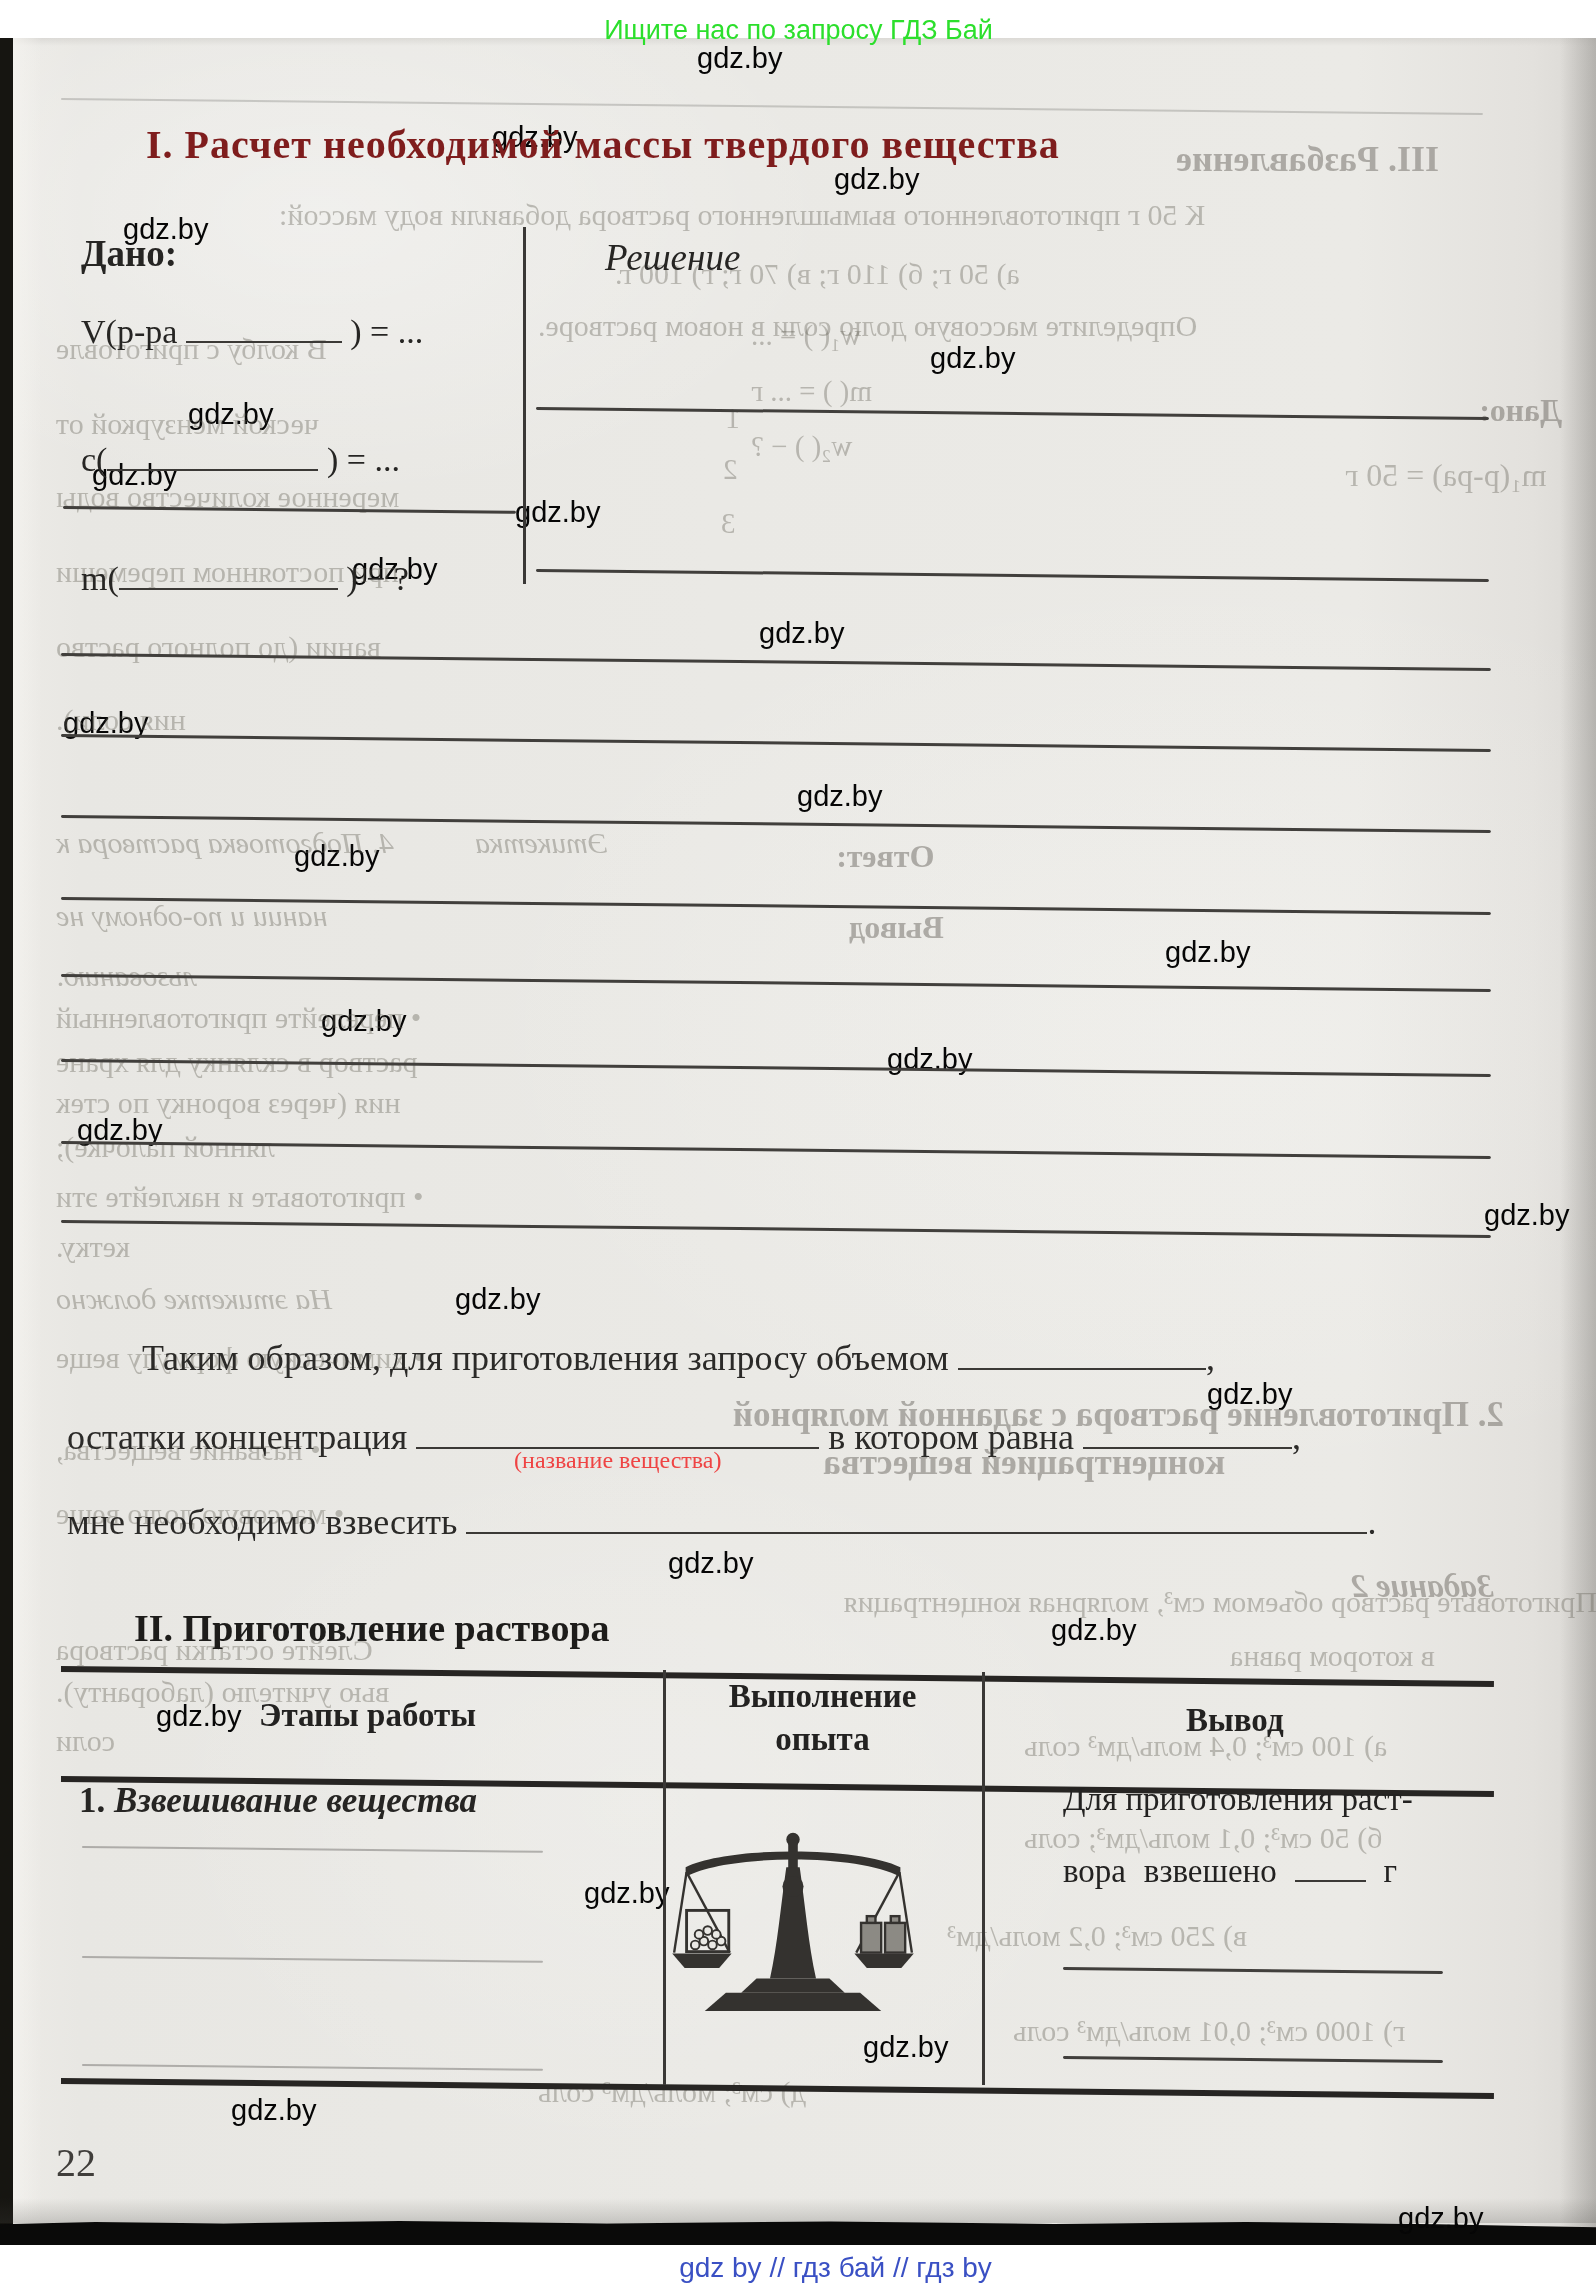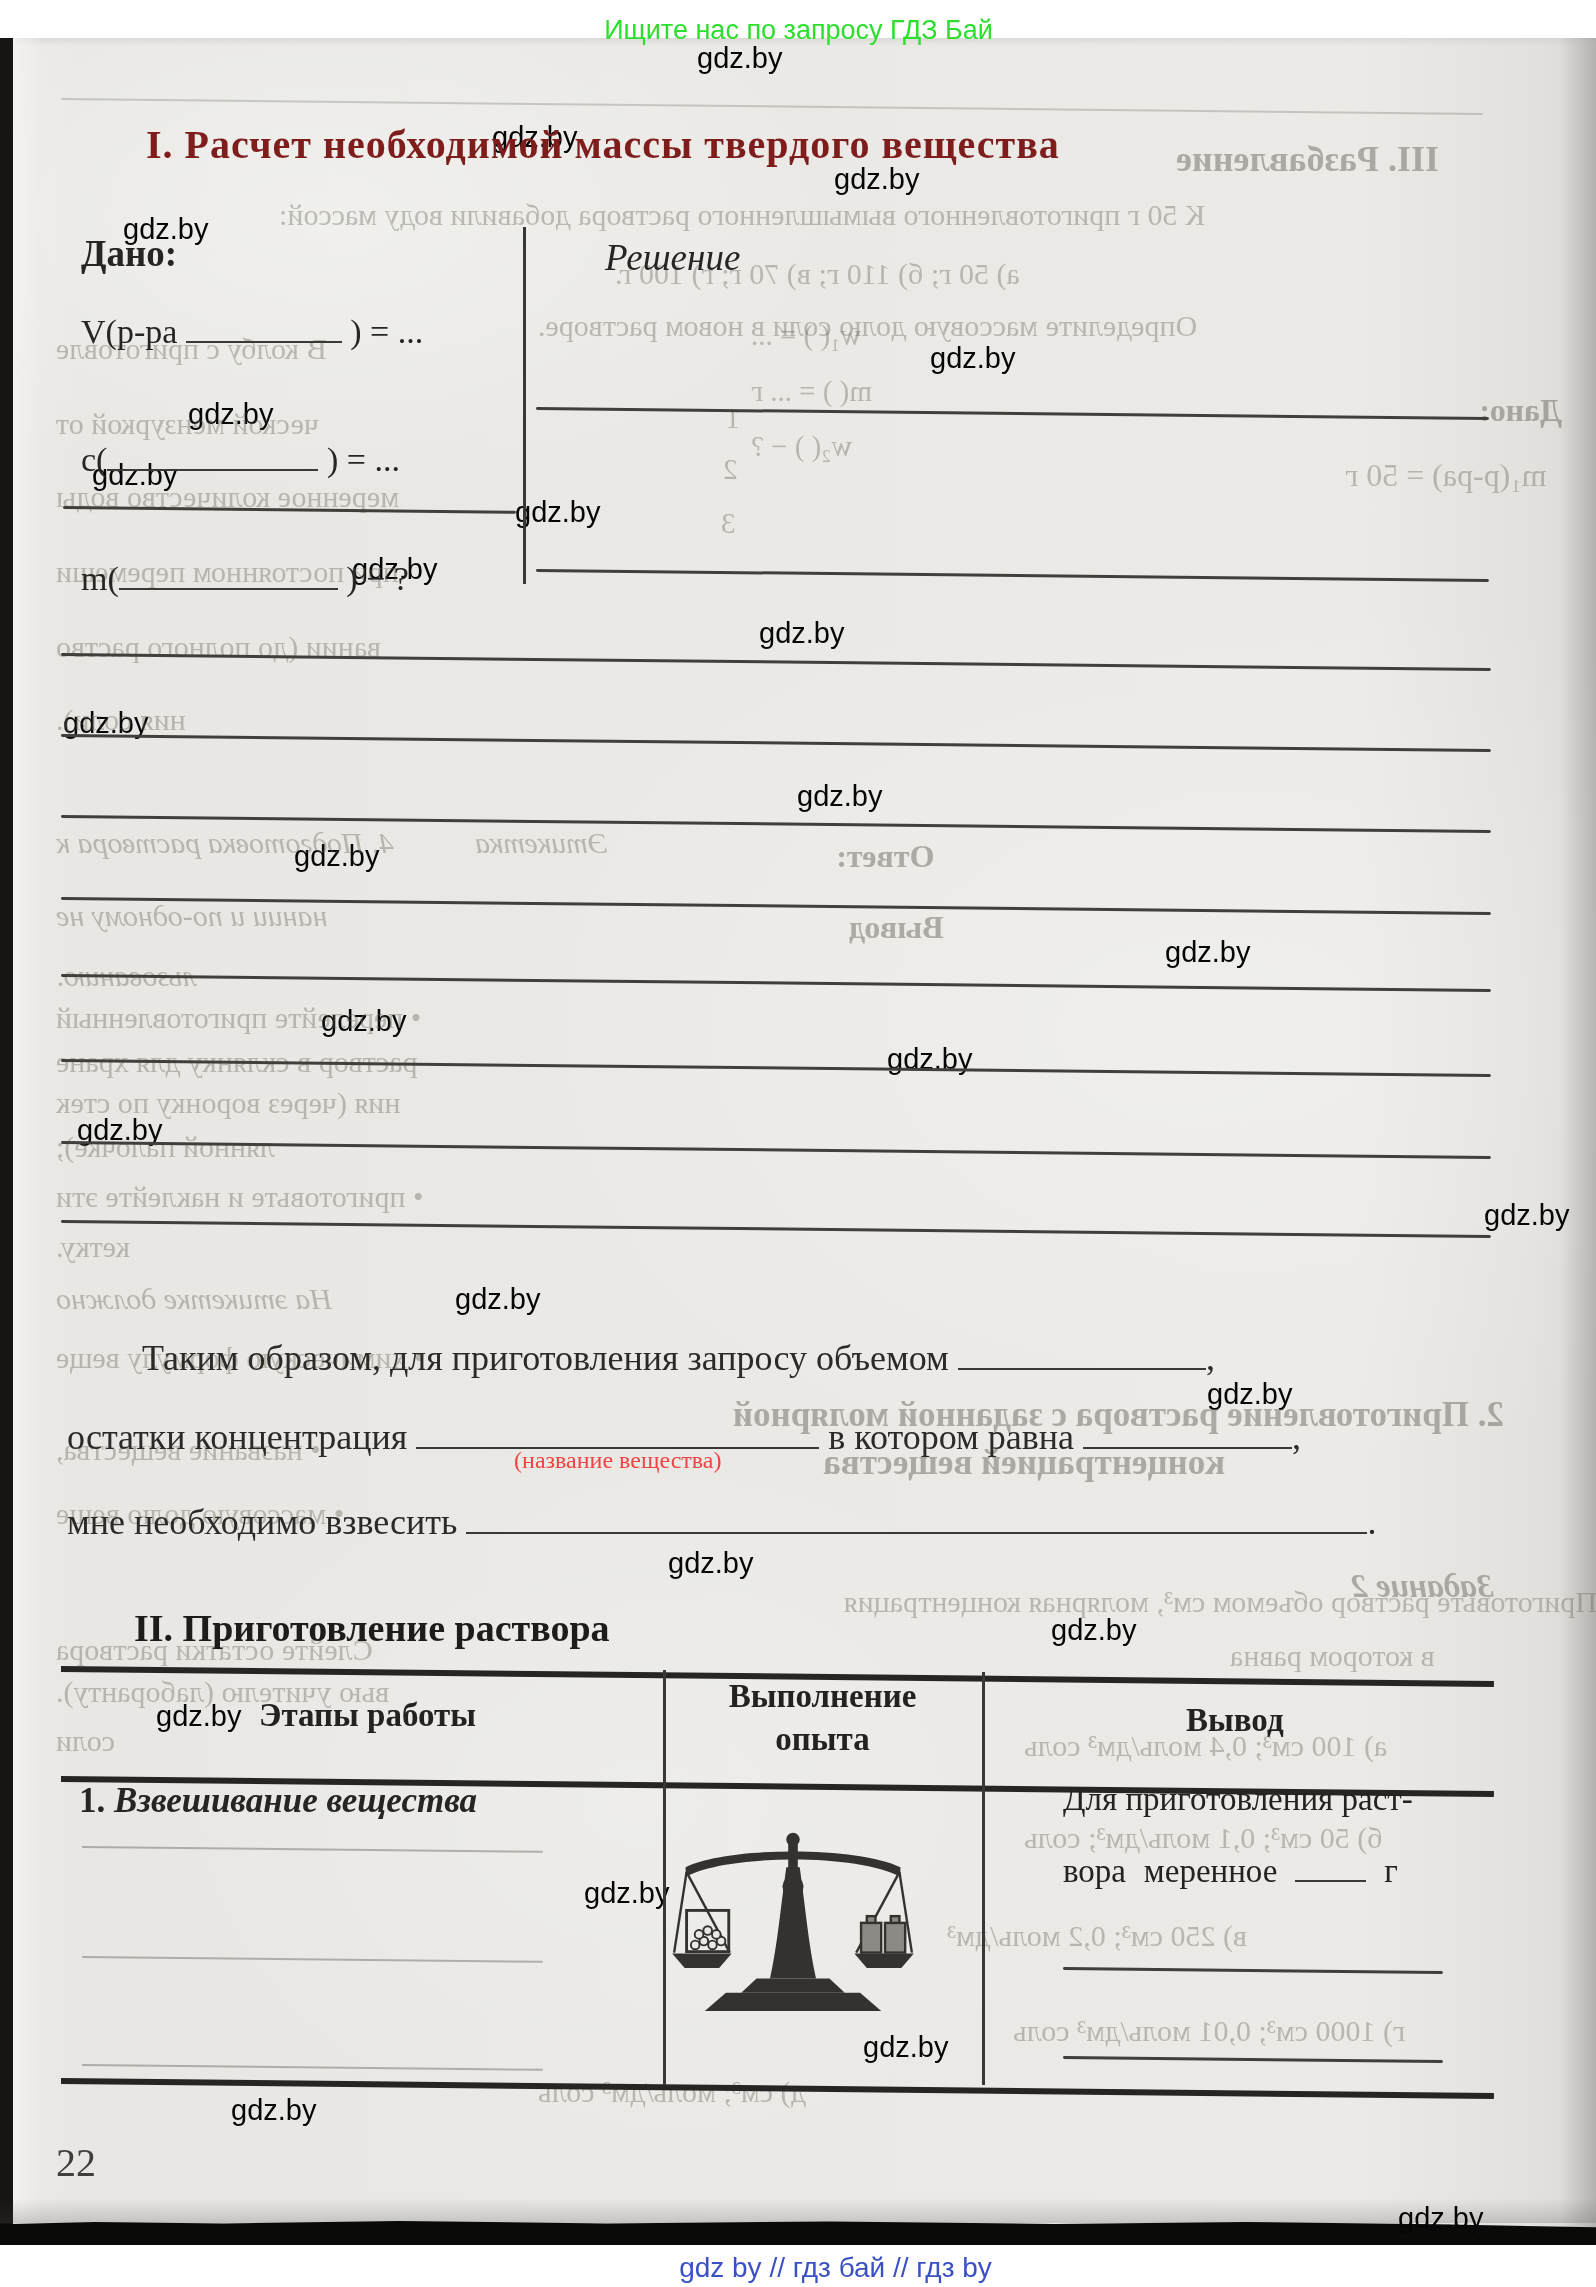--- a/index.html
+++ b/index.html
@@ -254,21 +254,21 @@
       <g fill="#8c8a84" stroke="#34322f" stroke-width="2.5">
         <rect x="197" y="100" width="21" height="31"></rect>
         <rect x="203" y="93" width="9" height="7"></rect>
         <rect x="222" y="100" width="21" height="31"></rect>
         <rect x="228" y="93" width="9" height="7"></rect>
       </g>
     </svg>
 
     <div class="abs ser concl" style="left:1063px;top:1781px;">Для приготовления раст-</div>
     <div class="abs ser concl" style="left:1063px;top:1846px;word-spacing:9.6px;">
-      <span>вора меренное</span>
+      <span>вора взвешено</span>
       <span class="blank" style="width:71px;"></span>
       <span>г</span>
     </div>
   </div>
 
   <div id="page-number" class="abs ser">22</div>
 </div>
 
 
 </body></html>

